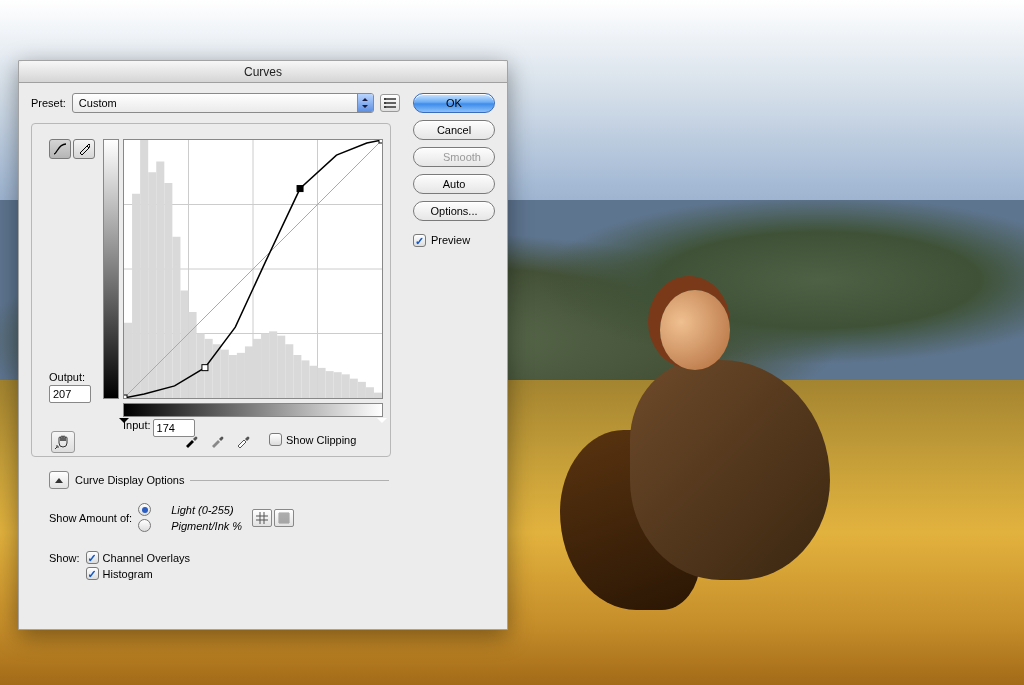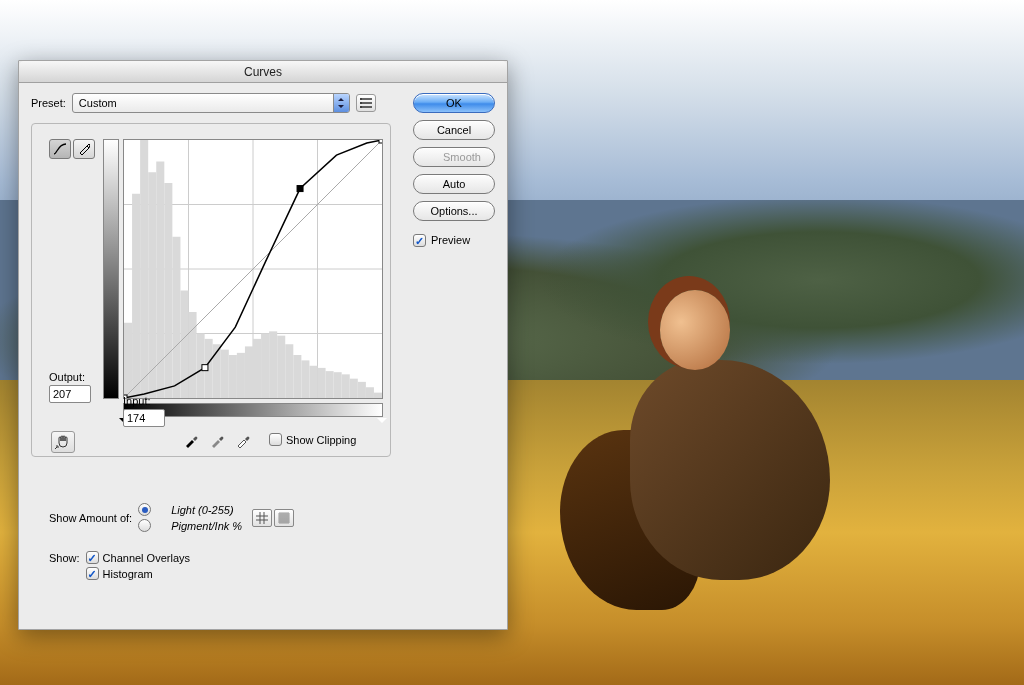--- a/index.html
+++ b/index.html
@@ -78,21 +78,21 @@
     color:#000;
   }
   .dropdown .cap {
     position:absolute; right:0; top:0; bottom:0; width:16px;
     border-left:1px solid #8a8a8a;
     background: linear-gradient(180deg,#b9d5ff,#5d8fe0);
     border-radius:0 2px 2px 0;
     display:flex; flex-direction:column; align-items:center; justify-content:center;
   }
   .cap svg { display:block; }
-  .preset-dd { width:278px; }
+  .preset-dd { width:302px; }
   .channel-dd { width:100px; }
   .small-dd { width:30px; }
   .menu-btn {
     width:20px; height:18px;
     border:1px solid #999; border-radius:3px;
     background:linear-gradient(180deg,#fff,#e0e0e0);
     display:flex; align-items:center; justify-content:center;
   }
 
   .buttons-col {
@@ -180,21 +180,21 @@
   .hgrad {
     position:absolute; left:20px; top:264px;
     width:260px; height:14px;
     background: linear-gradient(90deg,#000,#fff);
     border:1px solid #888;
   }
   .tri-b { position:absolute; top:279px; width:0; height:0; border:5px solid transparent; border-top-color:#000; }
   .tri-w { position:absolute; top:279px; width:0; height:0; border:5px solid transparent; border-top-color:#fff; }
 
   .output-area { position:absolute; top:310px; left:30px; font-size:11px; display:flex; flex-direction:column; gap:2px;}
-  .input-area  { position:absolute; top:334px; left:104px; font-size:11px; display:flex; flex-direction:column; gap:2px;}
+  .input-area  { position:absolute; top:358px; left:104px; font-size:11px; display:flex; flex-direction:row; gap:2px;}
   .num-input {
     width:42px; height:18px;
     border:1px solid #888; border-radius:2px;
     background:#fff; padding:0 3px;
     font-size:11px;
   }
   .hand-tool { position:absolute; top:370px; left:32px; width:24px; height:22px;
     border:1px solid #999; border-radius:3px; background:linear-gradient(180deg,#f6f6f6,#ddd);
     display:flex;align-items:center;justify-content:center;
   }
@@ -387,20 +387,29 @@
           <path d="M9 5 L11 3 a1 1 0 0 1 2 2 L11 7" fill="#555"></path>
         </svg>
       </div>
   </div>
 
   <div class="show-clip">
     <span class="checkbox"></span>
     <span>Show Clipping</span>
   </div>
 
+  <div class="cdo-row">
+    <div class="cdo-btn">
+      <svg width="10" height="8" viewBox="0 0 10 8">
+          <path d="M1 7 L5 2 L9 7 Z" fill="#333"></path>
+        </svg>
+    </div>
+    <span>Curve Display Options</span>
+    <div class="cdo-line"></div>
+  </div>
 
   <div class="amount-row">
     <span>Show Amount of:</span>
     <div class="radio-col">
       <div class="radio-line">
         <span class="radio checked"></span>
         <span>Light  (0-255)</span>
       </div>
       <div class="radio-line">
         <span class="radio"></span>

